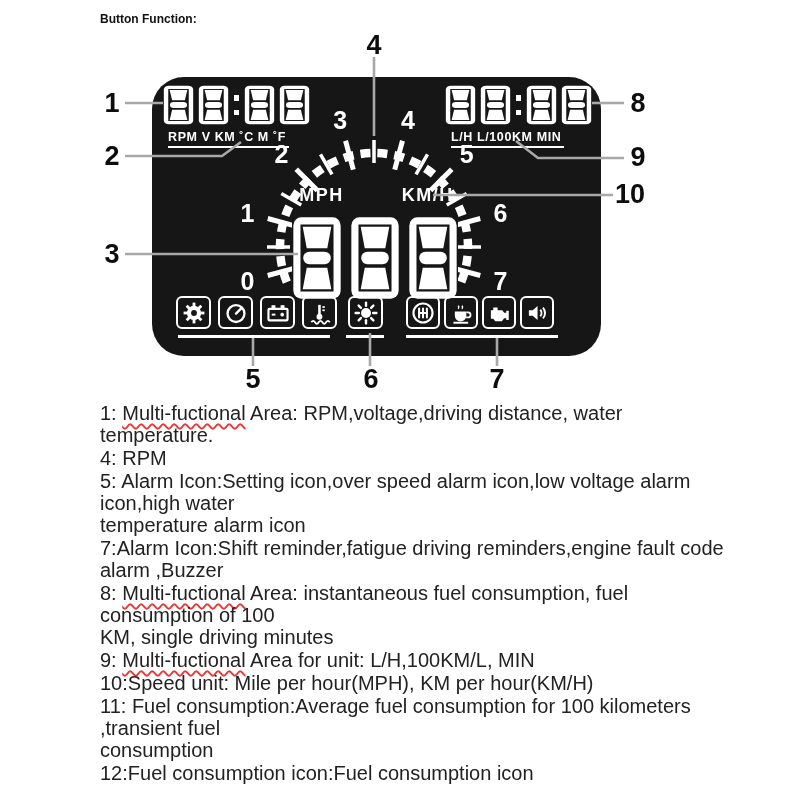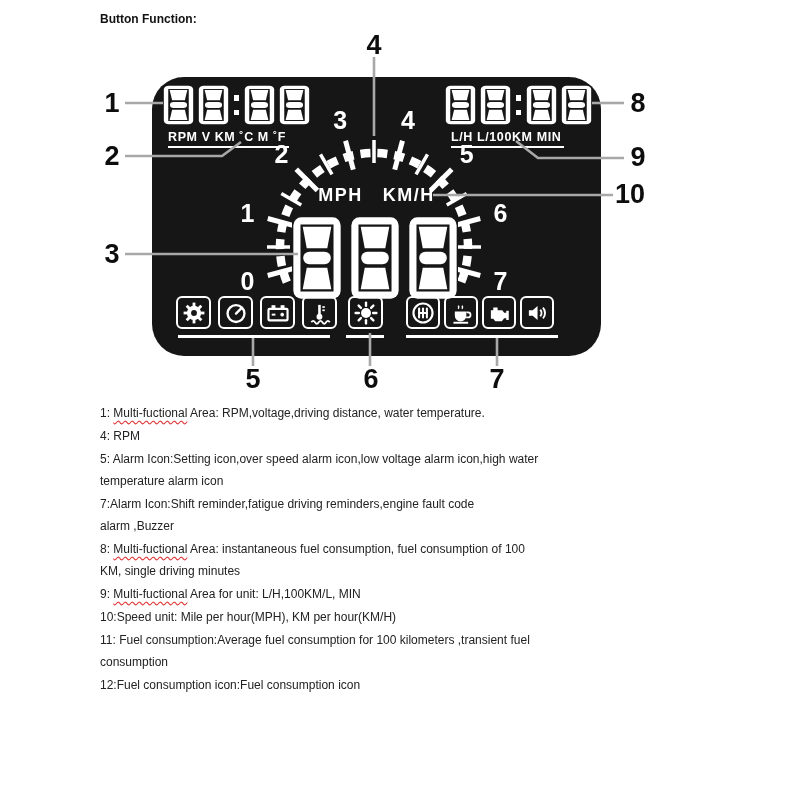--- a/index.html
+++ b/index.html
@@ -17,21 +17,21 @@
   .colon{display:flex;flex-direction:column;justify-content:center;gap:9px;width:7px;align-items:center;}
   .colon i{width:5.5px;height:5.5px;background:#fff;display:block;}
   .unit-label{position:absolute;top:53px;color:#fff;font-size:12.5px;font-weight:700;letter-spacing:0.6px;
               border-bottom:2px solid #fff;padding:0 3px 2px 0;white-space:nowrap;}
   .ul-left{left:16px;}
   .ul-right{left:299px;}
   .gauge{position:absolute;left:72px;top:20px;width:300px;height:300px;}
   .dialnum{fill:#fff;font-family:"Liberation Sans",sans-serif;font-size:25px;font-weight:700;}
   .speed-units{position:absolute;left:0;top:108px;width:100%;text-align:center;color:#fff;
                font-size:18px;font-weight:700;letter-spacing:1.5px;}
-  .speed-units span{margin:0 10px;}
+  .speed-units span{margin:0 29px;}
   .main-digits{position:absolute;left:140px;top:138px;width:166px;height:86px;background:#161616;
                display:flex;justify-content:center;align-items:center;gap:8px;}
 
   .icon-row{position:absolute;top:219px;display:flex;gap:7px;}
   .row-left{left:24px;}
   .row-center{left:196px;}
   .row-right{left:254px;gap:4px;}
   .icon-box{width:35px;height:33px;border:2px solid #fff;border-radius:6px;box-sizing:border-box;
             display:flex;align-items:center;justify-content:center;background:transparent;}
   .row-right .icon-box{width:34px;}
@@ -43,21 +43,21 @@
   
   .callout{position:absolute;transform:translate(-50%,-50%);font-size:27px;font-weight:700;color:#0d0d0d;}
   .c1{left:112px;top:103px;}  .c2{left:112px;top:156px;}  .c3{left:112px;top:254px;}
   .c4{left:374px;top:45px;}   .c5{left:253px;top:379px;}  .c6{left:371px;top:379px;}
   .c7{left:497px;top:379px;}  .c8{left:638px;top:103px;}  .c9{left:638px;top:157px;}
   .c10{left:630px;top:194px;}
   .leader-lines{position:absolute;left:0;top:0;width:800px;height:400px;pointer-events:none;}
 
   
   .legend{position:absolute;left:100px;top:402px;width:632px;}
-  .legend p{margin:0 0 1px 0;font-size:12px;line-height:22px;white-space:pre-wrap;color:#222;}
+  .legend p{margin:0 0 1px 0;font-size:20px;line-height:22px;white-space:pre-wrap;color:#222;}
   .sq{text-decoration:underline;text-decoration-style:wavy;text-decoration-color:#e23b3b;text-underline-offset:3px;}
 </style>
 </head>
 <body>
 
 <div class="stage">
 
   <div class="page-title">Button Function:</div>
 
   <div class="figure">

